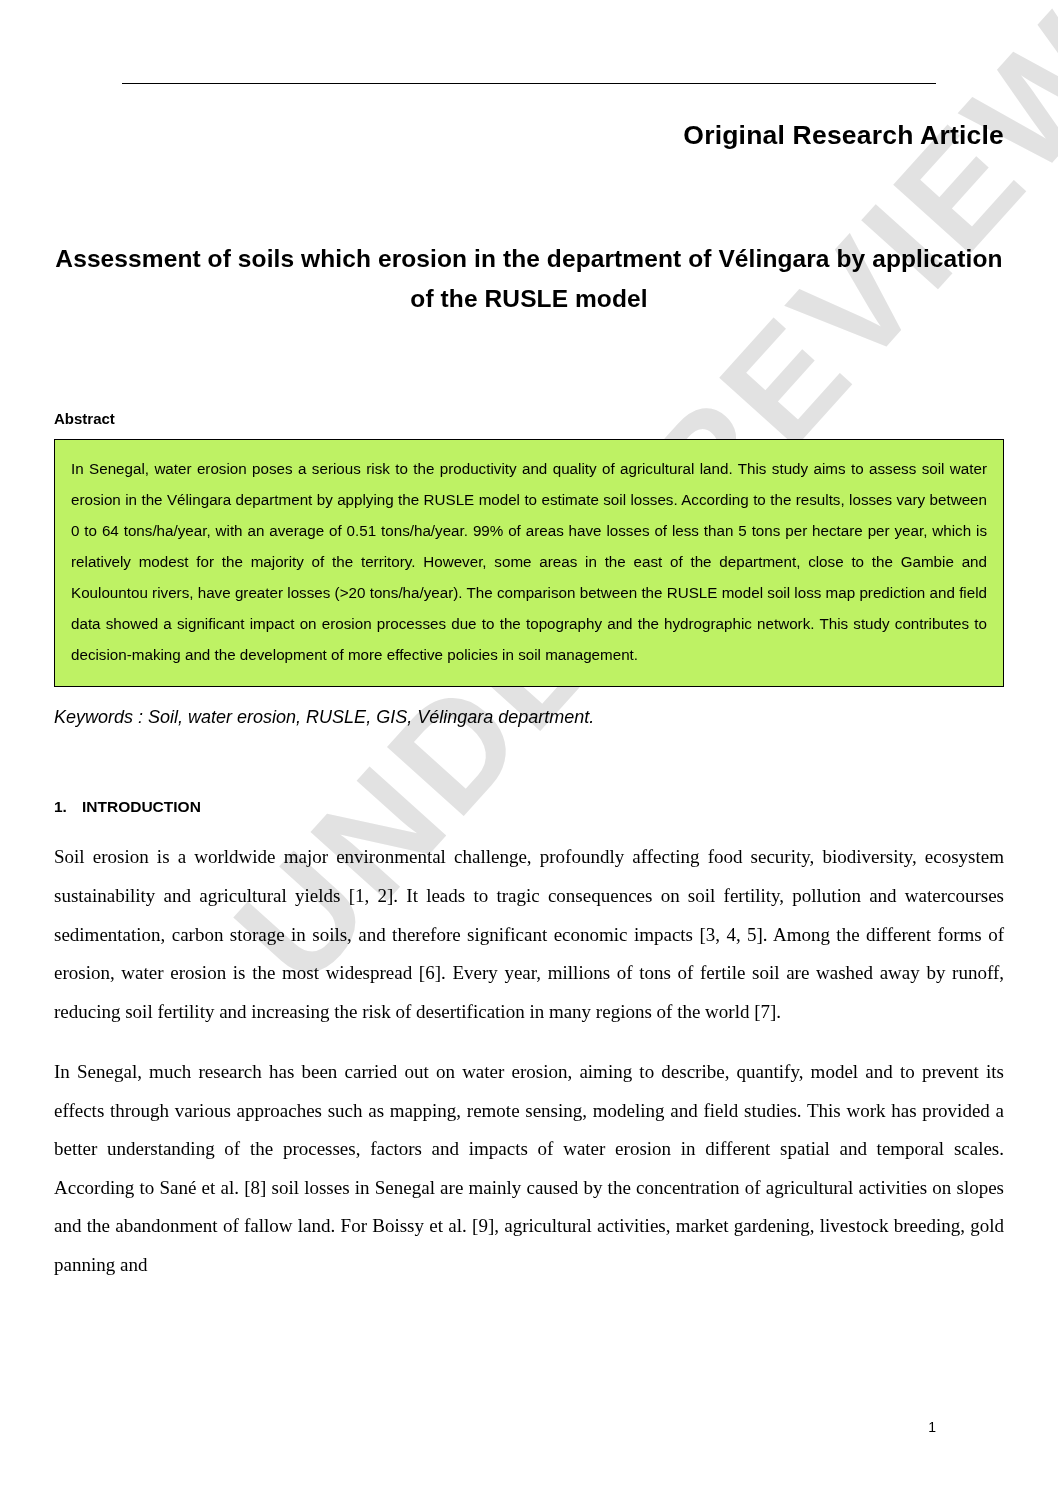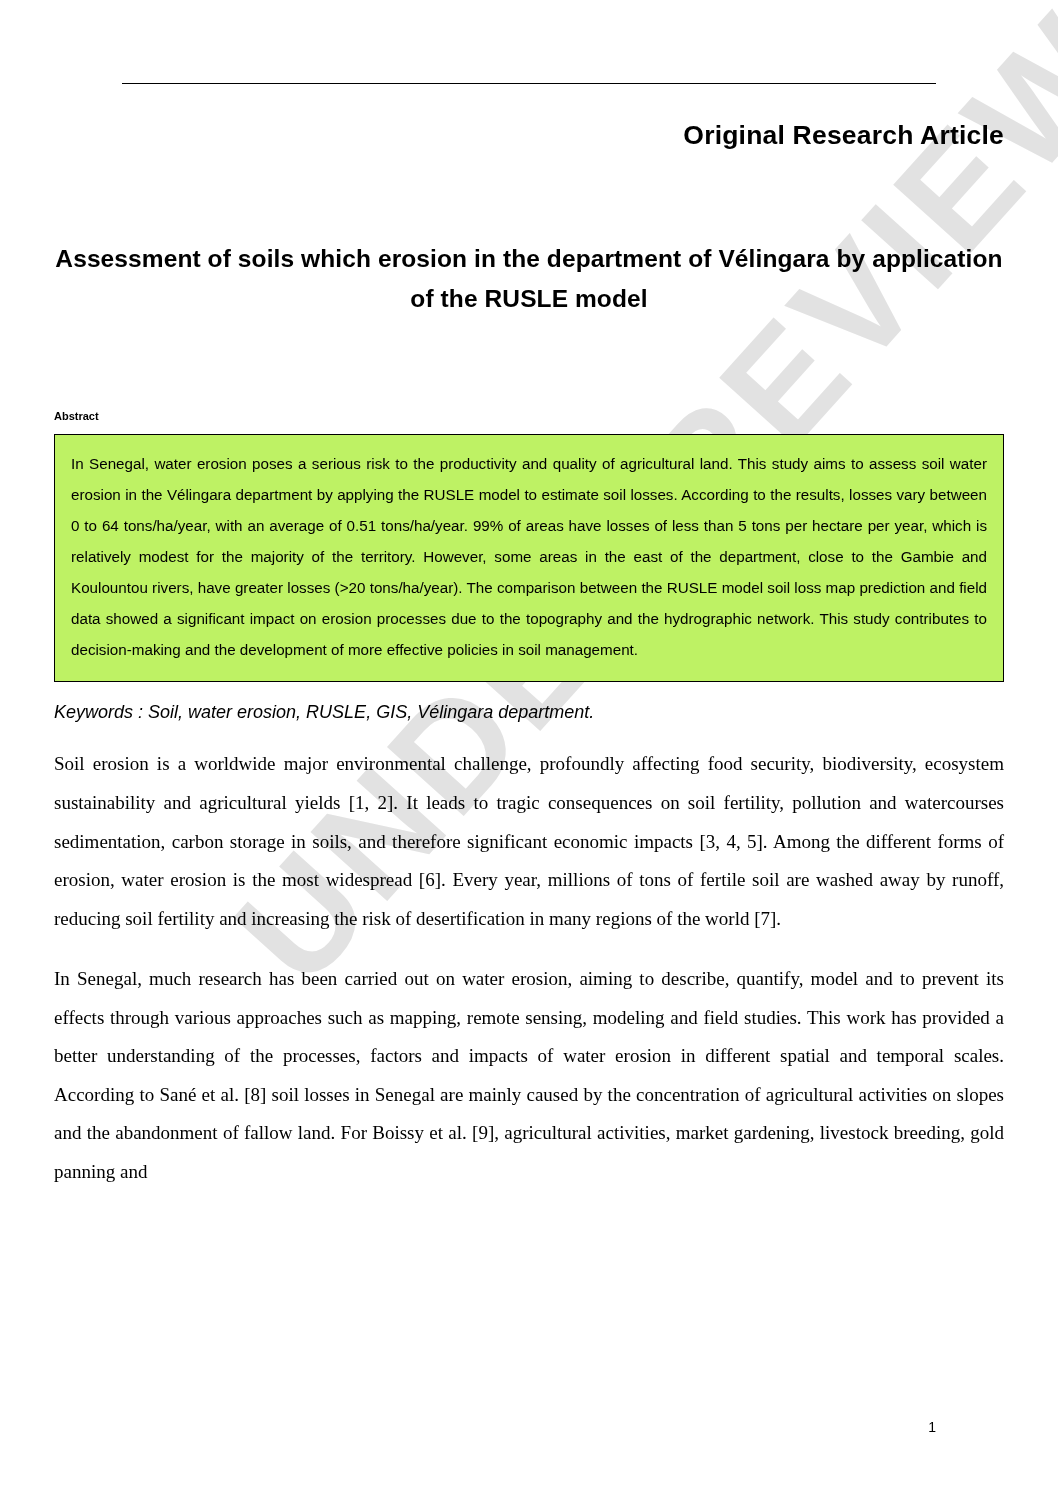--- a/index.html
+++ b/index.html
@@ -67,21 +67,21 @@
   .title {
     margin-top: 88px;
     text-align: center;
     font-size: 24.5px;
     font-weight: 700;
     line-height: 1.62;
     letter-spacing: 0.1px;
   }
   .abstract-heading {
     margin-top: 92px;
-    font-size: 11px;
+    font-size: 15px;
     font-weight: 700;
   }
   .abstract-box {
     margin-top: 12px;
     border: 1.5px solid #000;
     background: #bef264;
     padding: 14px 16px 16px 16px;
     box-sizing: border-box;
   }
   .abstract-text {
@@ -139,20 +139,23 @@
     <h1 class="title">Assessment of soils which erosion in the department of Vélingara by application of the RUSLE model</h1>
 
     <div class="abstract-heading">Abstract</div>
 
     <div class="abstract-box">
       <p class="abstract-text">In Senegal, water erosion poses a serious risk to the productivity and quality of agricultural land. This study aims to assess soil water erosion in the Vélingara department by applying the RUSLE model to estimate soil losses. According to the results, losses vary between 0 to 64 tons/ha/year, with an average of 0.51 tons/ha/year. 99% of areas have losses of less than 5 tons per hectare per year, which is relatively modest for the majority of the territory. However, some areas in the east of the department, close to the Gambie and Koulountou rivers, have greater losses (&gt;20 tons/ha/year). The comparison between the RUSLE model soil loss map prediction and field data showed a significant impact on erosion processes due to the topography and the hydrographic network. This study contributes to decision-making and the development of more effective policies in soil management.</p>
     </div>
 
     <div class="keywords">Keywords : Soil, water erosion, RUSLE, GIS, Vélingara department.</div>
 
+    <div class="section-heading">
+      <span class="num">1.</span><span>INTRODUCTION</span>
+    </div>
 
     <p class="body-par">Soil erosion is a worldwide major environmental challenge, profoundly affecting food security, biodiversity, ecosystem sustainability and agricultural yields [1, 2]. It leads to tragic consequences on soil fertility, pollution and watercourses sedimentation, carbon storage in soils, and therefore significant economic impacts [3, 4, 5]. Among the different forms of erosion, water erosion is the most widespread [6]. Every year, millions of tons of fertile soil are washed away by runoff, reducing soil fertility and increasing the risk of desertification in many regions of the world [7].</p>
     <p class="body-par">In Senegal, much research has been carried out on water erosion, aiming to describe, quantify, model and to prevent its effects through various approaches such as mapping, remote sensing, modeling and field studies. This work has provided a better understanding of the processes, factors and impacts of water erosion in different spatial and temporal scales. According to Sané et al. [8] soil losses in Senegal are mainly caused by the concentration of agricultural activities on slopes and the abandonment of fallow land. For Boissy et al. [9], agricultural activities, market gardening, livestock breeding, gold panning and</p>
 
   </div>
 
   <div class="page-number">1</div>
 
 </div>
 

